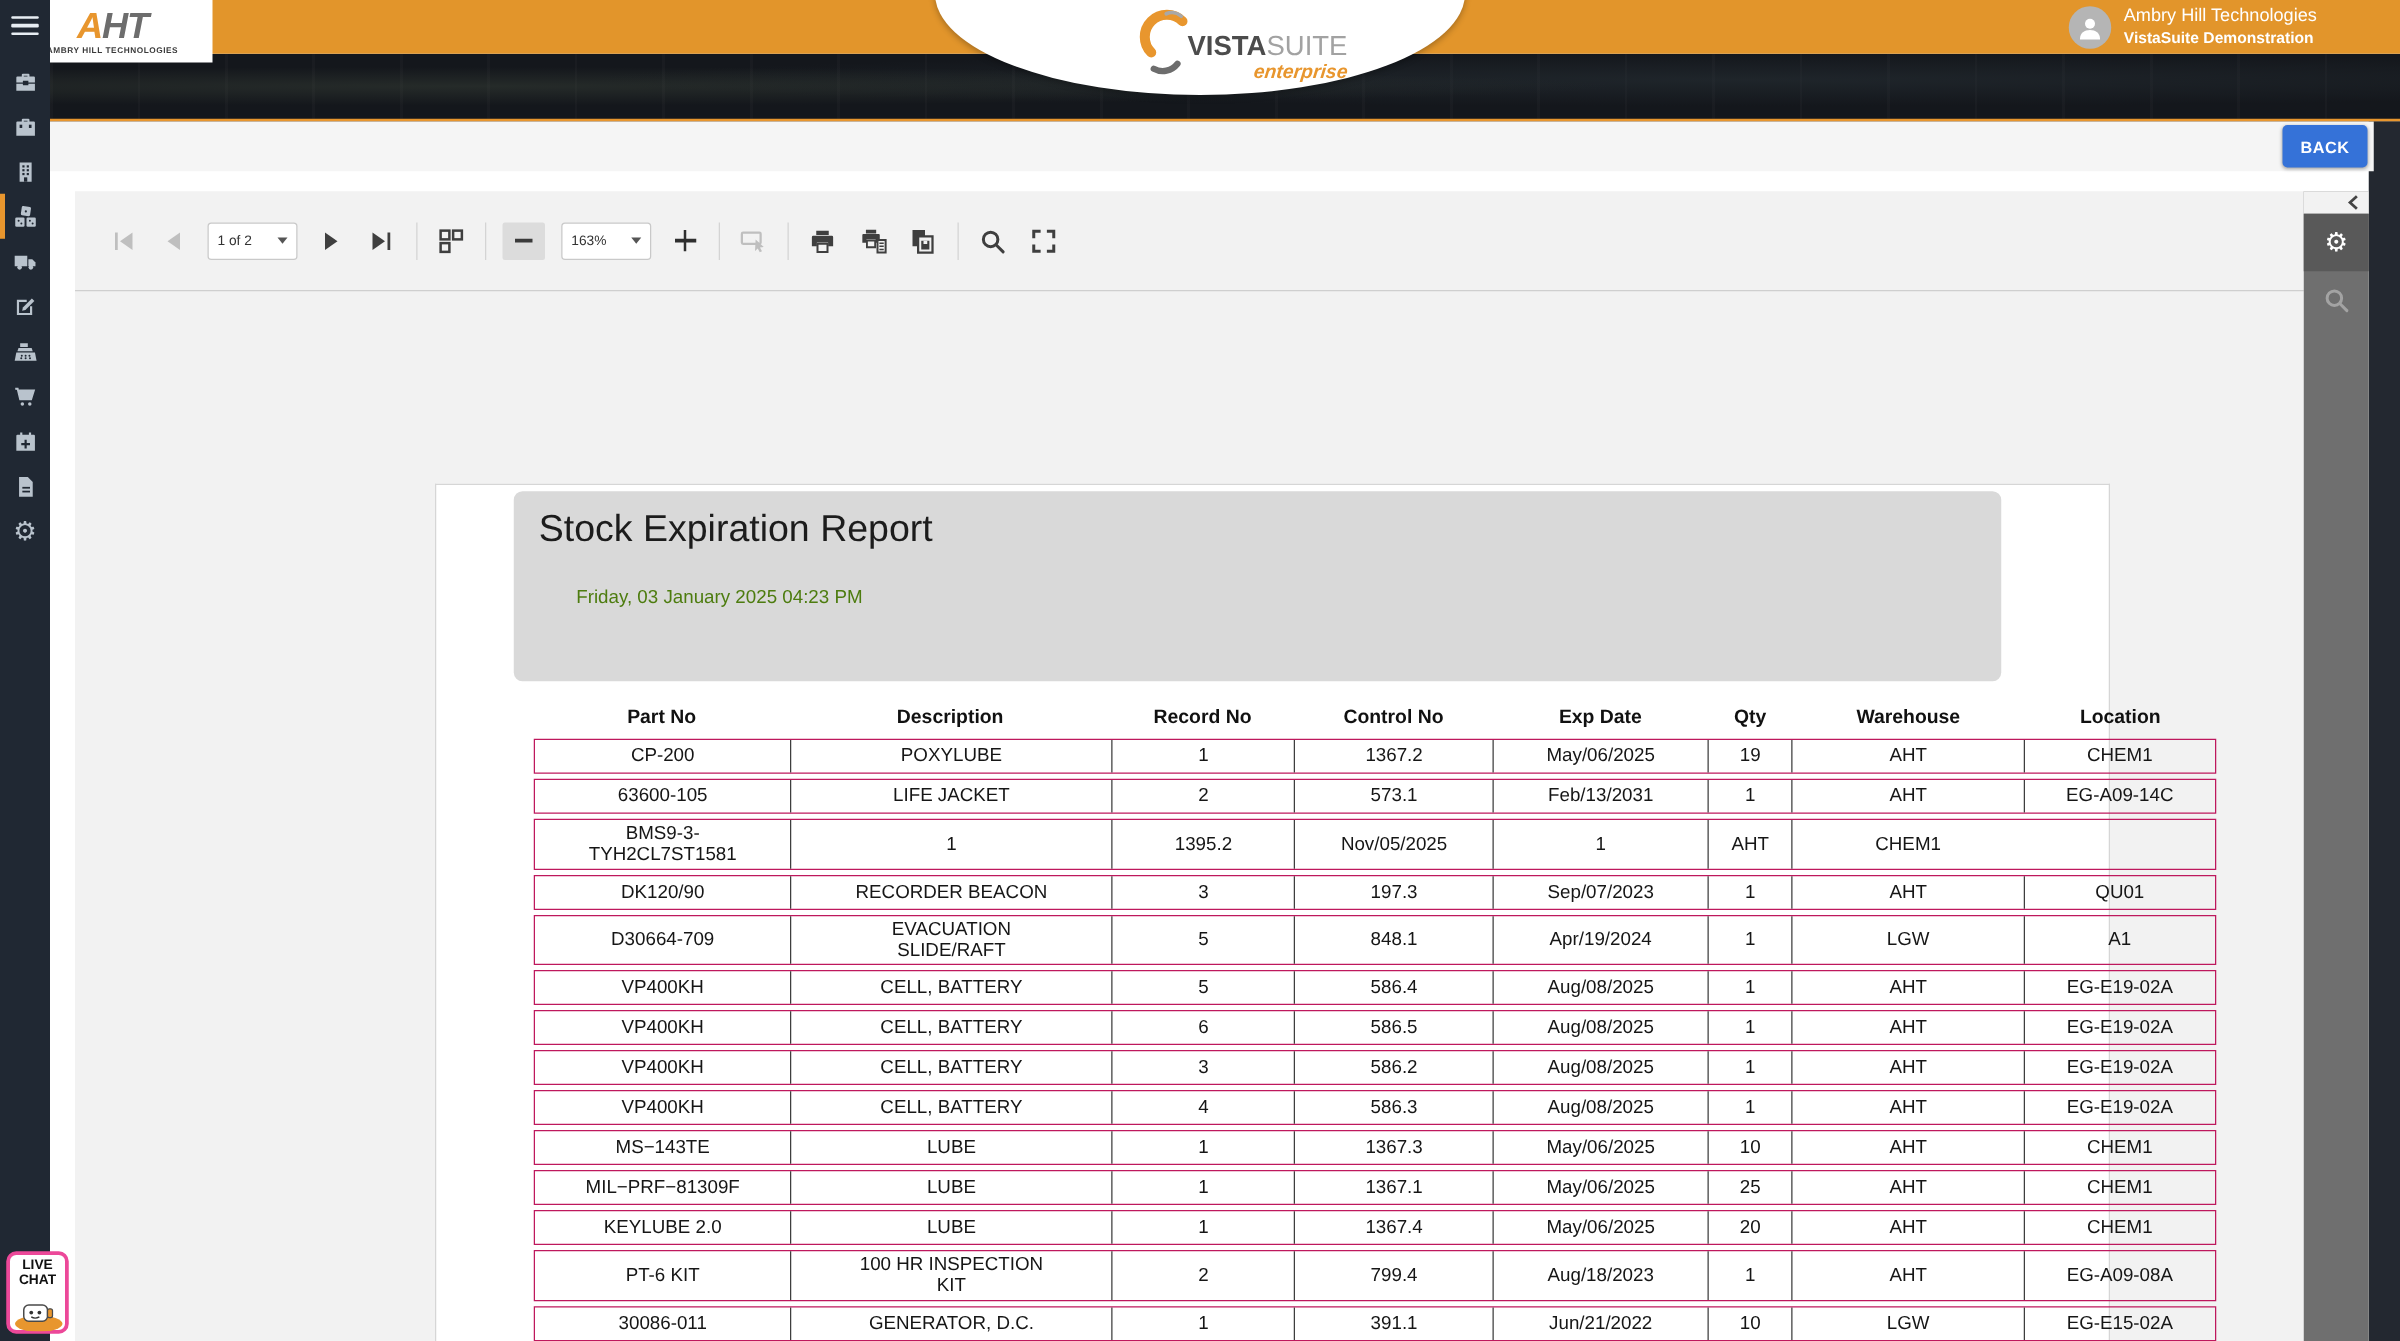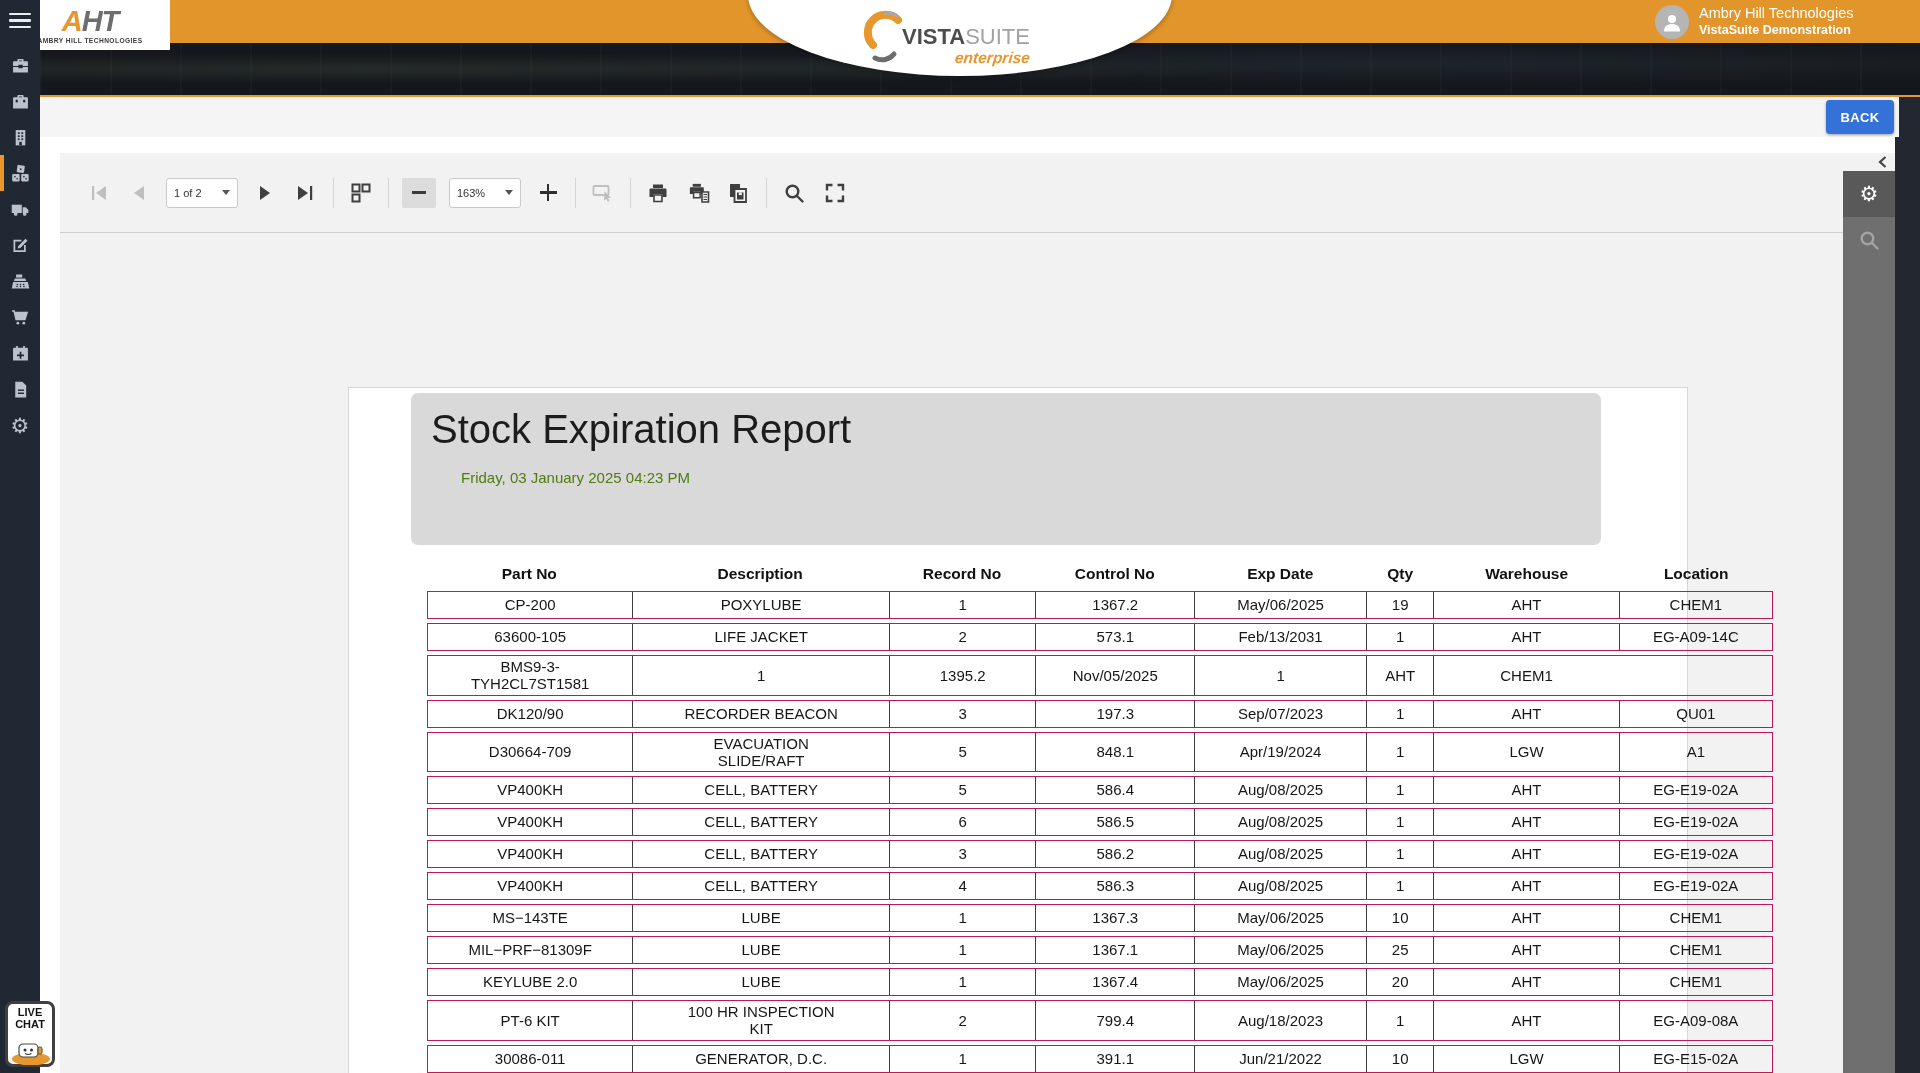--- a/index.html
+++ b/index.html
@@ -10,21 +10,21 @@
   #sidebar { position:absolute; left:0; top:0; width:40px; height:1073px; background:#202833; z-index:40; }
   #hamburger { position:absolute; left:9px; top:13px; width:22px; height:16px; cursor:pointer; }
   #hamburger span { display:block; height:2.4px; background:#e7edf3; margin-bottom:4px; border-radius:1px; }
   .nav-item { position:absolute; left:0; width:40px; height:36px; display:flex; align-items:center; justify-content:center; color:#b9c3cd; cursor:pointer; }
   .nav-item svg { width:21px; height:21px; fill:currentColor; }
   .nav-item.active::before { content:""; position:absolute; left:0; top:0; width:4px; height:36px; background:#E8962E; }
   .gear-glyph { font-size:21px; line-height:1; }
 
   
   #livechat { position:absolute; left:5px; top:1001px; width:50px; height:66px; background:#fff;
-    border:3px solid #404040; border-radius:8px; z-index:50; text-align:center; cursor:pointer; }
+    border:3px solid #ec4899; border-radius:8px; z-index:50; text-align:center; cursor:pointer; }
   #livechat .lc-txt { font-size:11px; font-weight:800; color:#111; line-height:1.08; margin-top:3px; }
   #livechat svg { position:absolute; left:2px; bottom:-1px; }
 
   
   #topbar { position:absolute; left:40px; top:0; width:1880px; height:43px; background:#E2952B; z-index:10; }
   #logo-box { position:absolute; left:10px; top:0; width:160px; height:50px; background:#fff; z-index:12;
     display:flex; flex-direction:column; align-items:center; justify-content:center; }
   #logo-acronym { font-size:29px; font-weight:800; font-style:italic; color:#6d6d6d; line-height:1; letter-spacing:-1px; }
   #logo-acronym .a { color:#E8962E; }
   #logo-company { font-size:6.6px; font-weight:700; color:#3a3a3a; letter-spacing:.45px; margin-top:1px; }
@@ -34,21 +34,21 @@
   #banner { position:absolute; left:40px; top:43px; width:1880px; height:54px; z-index:9;
     background:#14171c;
     background-image:radial-gradient(ellipse at 18% 50%, rgba(70,80,66,.35), transparent 42%),
                      radial-gradient(ellipse at 72% 40%, rgba(44,54,60,.45), transparent 48%),
                      repeating-linear-gradient(90deg, rgba(255,255,255,.025) 0 2px, transparent 2px 70px);
     border-bottom:2px solid #E8962E; }
 
   
   #crest { position:absolute; left:748px; top:-86px; width:424px; height:162px; border-radius:50%;
     background:#fff; z-index:15; box-shadow:0 2px 5px rgba(0,0,0,.28); }
-  #crest-content { position:absolute; left:858px; top:2px; z-index:16; display:flex; align-items:flex-end; }
+  #crest-content { position:absolute; left:906px; top:2px; z-index:16; display:flex; align-items:center; }
   #brand-text { margin-left:-8px; margin-top:24px; }
   #brand-line1 { font-size:22px; line-height:1; }
   #brand-line1 .vista { font-weight:700; color:#4c4c4c; }
   #brand-line1 .suite { font-weight:400; color:#a2a2a2; }
   #brand-edition { text-align:right; font-size:15.5px; font-weight:800; font-style:italic;
     color:#E8962E; margin-top:1px; transform:skewX(-6deg); }
 
   
   #user-block { position:absolute; left:1655px; top:0; height:43px; z-index:20; display:flex; align-items:center; cursor:pointer; }
   #avatar { width:34px; height:34px; border-radius:50%; background:#b5b5b5; display:flex; align-items:center; justify-content:center; }
@@ -83,21 +83,21 @@
   .plusicon { position:relative; width:17px; height:17px; }
   .plusicon::before, .plusicon::after { content:""; position:absolute; background:#2f2f2f; }
   .plusicon::before { left:0; top:7.2px; width:17px; height:2.7px; }
   .plusicon::after { left:7.2px; top:0; width:2.7px; height:17px; }
   .export-wrap { display:flex; align-items:center; gap:3px; }
 
   
   #page { position:absolute; left:288px; top:234px; width:1340px; height:840px; background:#fff;
     border:1px solid #d6d6d6; border-bottom:none; z-index:3; }
   #titlebox { position:absolute; left:62px; top:5px; width:1190px; height:152px; background:#d9d9d9; border-radius:7px; }
-  #report-title { position:absolute; left:20px; top:14px; font-size:40px; color:#1c1c1c;text-align:right; }
+  #report-title { position:absolute; left:20px; top:14px; font-size:30px; color:#1c1c1c;text-align:right; }
   #report-date { position:absolute; left:50px; top:76px; font-size:15px; color:#4d7c0f; }
 
   #rtable { position:absolute; left:78px; top:172px; width:1346px; }
   .tgrid { display:grid; grid-template-columns:15.2% 19.1% 10.9% 11.8% 12.8% 5% 13.8% 11.4%; }
   #thead { height:27px; }
   .hcell { display:flex; align-items:center; justify-content:center; font-size:15.5px; font-weight:700; color:#111; }
   .trow { border:1px solid #be185d; margin-top:4px; }
   .tcell { display:flex; align-items:center; justify-content:center; text-align:center;
     border-left:1px solid #3e3e3e; padding:2px 6px; min-height:26px; font-size:15px; color:#161616;
     line-height:1.15; white-space:pre-line; }

